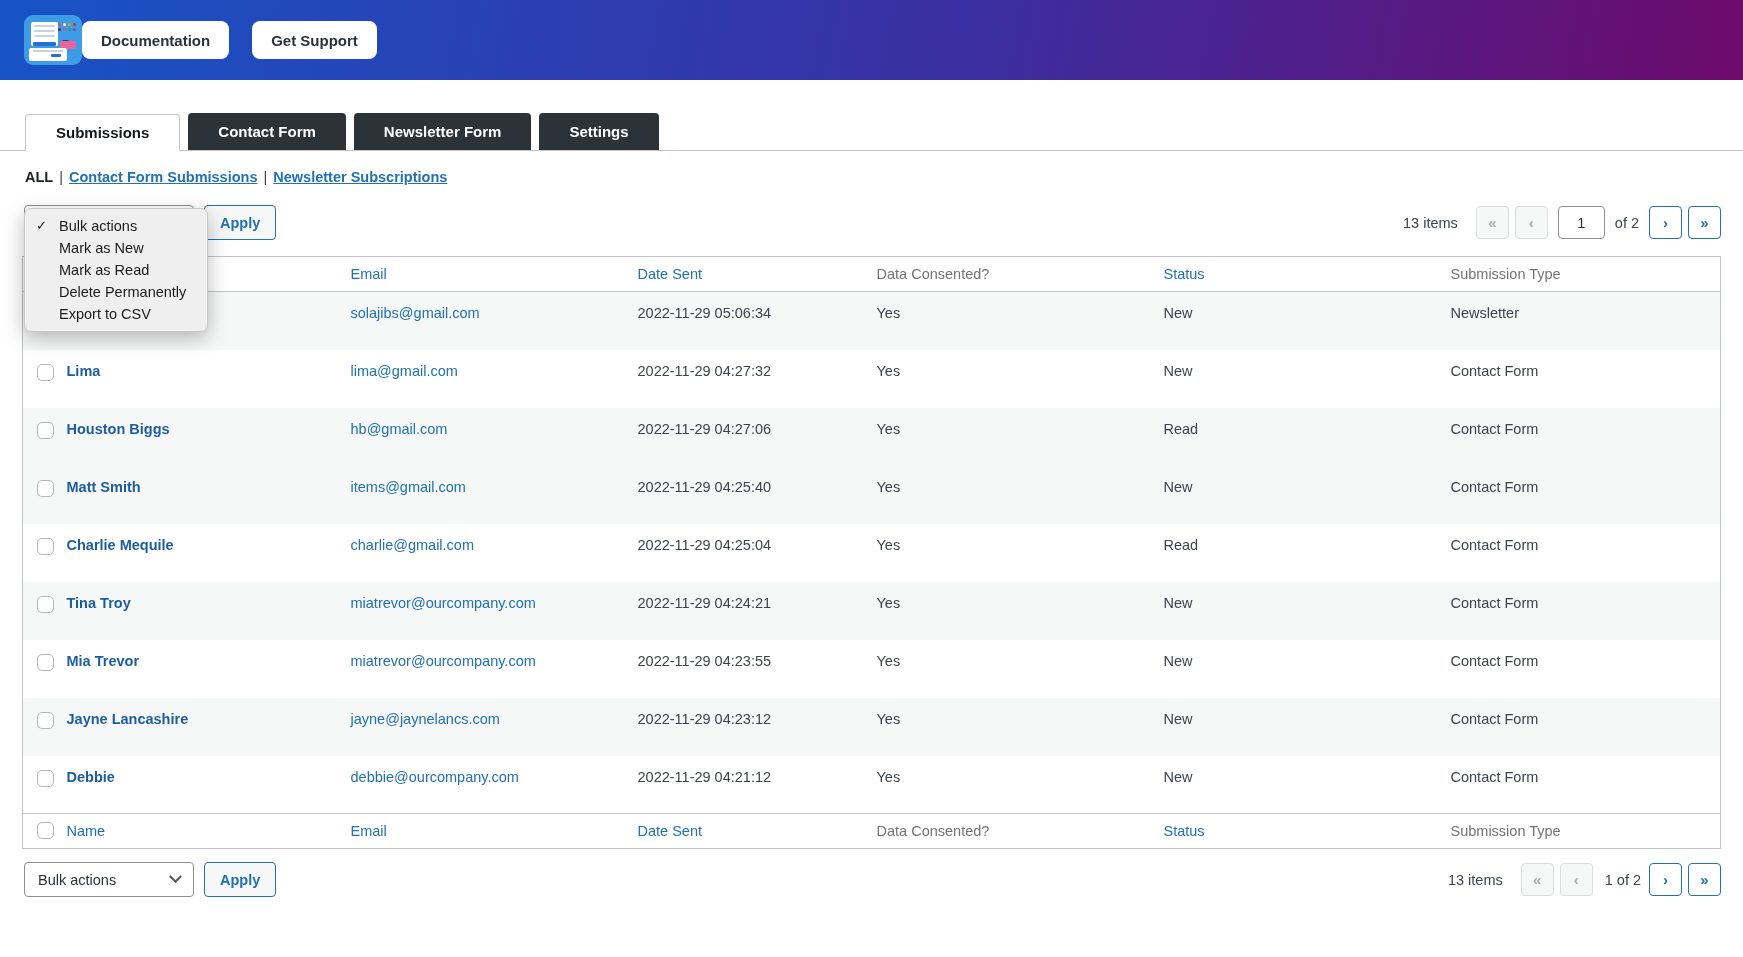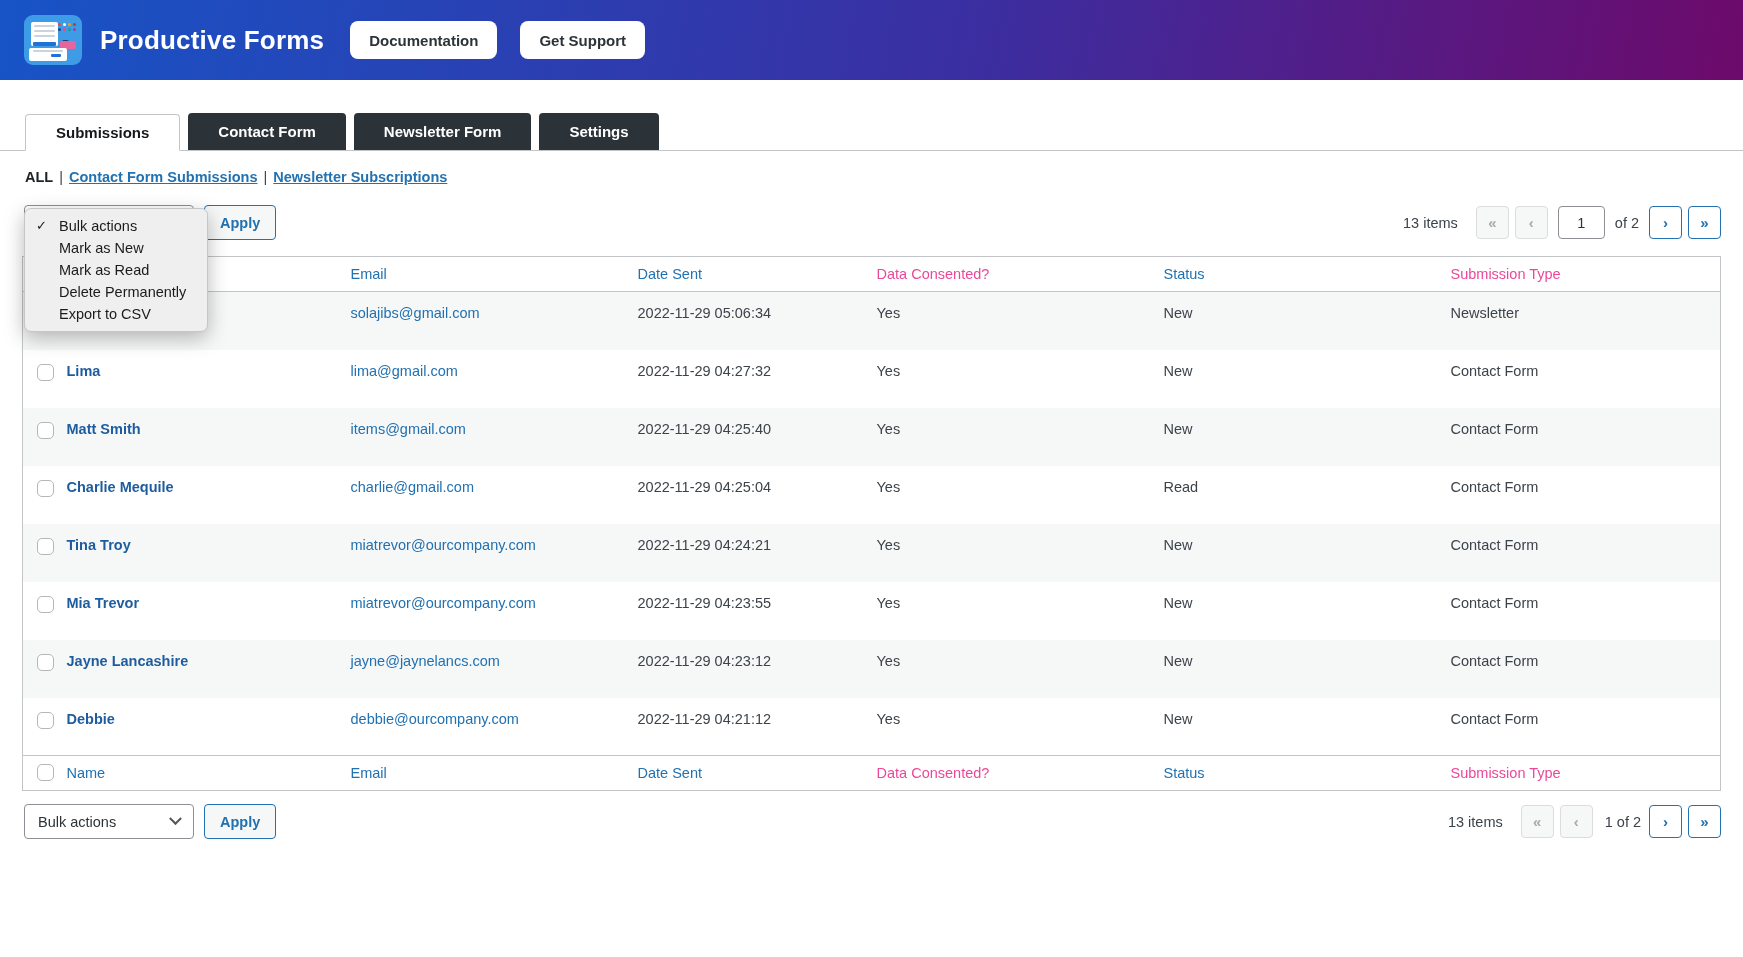--- a/index.html
+++ b/index.html
@@ -76,21 +76,21 @@
   }
   .of-text { margin: 0 4px 0 10px; text-align: right; }
   .page-text { margin: 0 2px 0 12px; }
   
   .table-wrap { margin: 16px 22px 0 22px; }
   table { width: 100%; border-collapse: collapse; table-layout: fixed; font-size: 14.5px; border: 1px solid #c3c4c7; }
   th { text-align: left; font-weight: 400; height: 35px; padding: 0; }
   thead th { border-bottom: 1px solid #c3c4c7; }
   tfoot th { border-top: 1px solid #c3c4c7; }
   th.sortable { color: #2271b1; cursor: pointer; }
-  th.plain { color: #ec4899; }
+  th.plain { color: #737373; }
   td { height: 58px; vertical-align: top; padding-top: 13px; color: #3c434a; }
   tr.alt { background: #f6f7f7; }
   .cb-cell { padding-left: 14px; }
   th.cb-cell { vertical-align: middle; padding-top: 0; }
   input[type="checkbox"] {
     appearance: none; -webkit-appearance: none; width: 17px; height: 17px;
     border: 1.5px solid #b4b6bb; border-radius: 5px; background: #fff; cursor: pointer; margin-top: 1px;
   }
   a.name-link { color: #1d5d9f; font-weight: 700; text-decoration: none; cursor: pointer; }
   a.email-link { color: #2271b1; text-decoration: none; cursor: pointer; }
@@ -124,21 +124,20 @@
         <i style="background:#16a085"></i>
         <i style="background:#8e44ad"></i>
     </div>
     <div class="hand"></div>
     <div class="pen"></div>
     <div class="card2">
         <div class="ln"></div>
         <div class="btn"></div>
       </div>
   </div>
-  <div class="app-title">Productive Forms</div>
   <button class="hdr-btn">Documentation</button>
   <button class="hdr-btn">Get Support</button>
 </div>
 
 <div class="tabs">
   <div class="tab tab--active">Submissions</div>
   <div class="tab tab--inactive">Contact Form</div>
   <div class="tab tab--inactive">Newsletter Form</div>
   <div class="tab tab--inactive">Settings</div>
 </div>
@@ -200,20 +199,29 @@
         <td class="cb-cell"><input type="checkbox" style=""></td>
         <td><a class="name-link">Lima</a></td>
         <td><a class="email-link">lima@gmail.com</a></td>
         <td>2022-11-29 04:27:32</td>
         <td>Yes</td>
         <td>New</td>
         <td>Contact Form</td>
       </tr>
       <tr class="alt">
         <td class="cb-cell"><input type="checkbox" style=""></td>
+        <td><a class="name-link">Houston Biggs</a></td>
+        <td><a class="email-link">hb@gmail.com</a></td>
+        <td>2022-11-29 04:27:06</td>
+        <td>Yes</td>
+        <td>Read</td>
+        <td>Contact Form</td>
+      </tr>
+      <tr class="alt">
+        <td class="cb-cell"><input type="checkbox" style=""></td>
         <td><a class="name-link">Matt Smith</a></td>
         <td><a class="email-link">items@gmail.com</a></td>
         <td>2022-11-29 04:25:40</td>
         <td>Yes</td>
         <td>New</td>
         <td>Contact Form</td>
       </tr>
       <tr>
         <td class="cb-cell"><input type="checkbox" style=""></td>
         <td><a class="name-link">Charlie Mequile</a></td>

